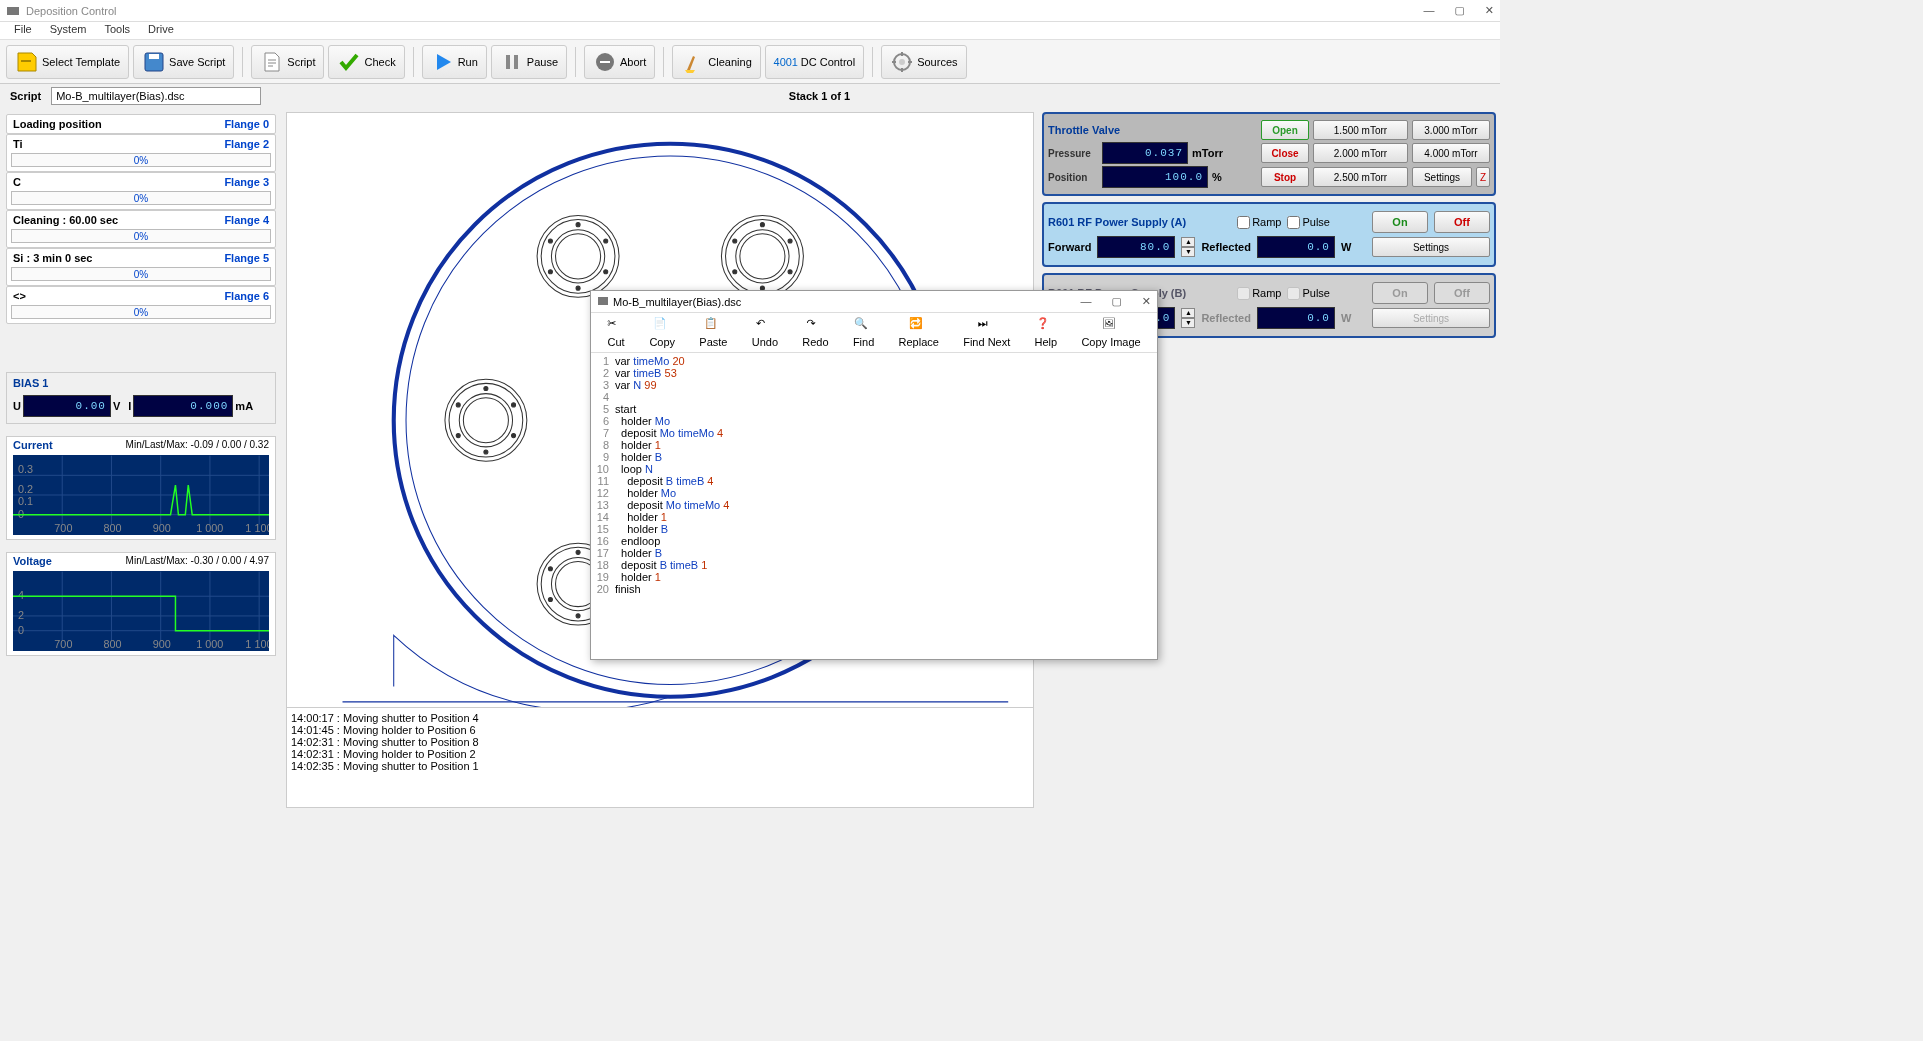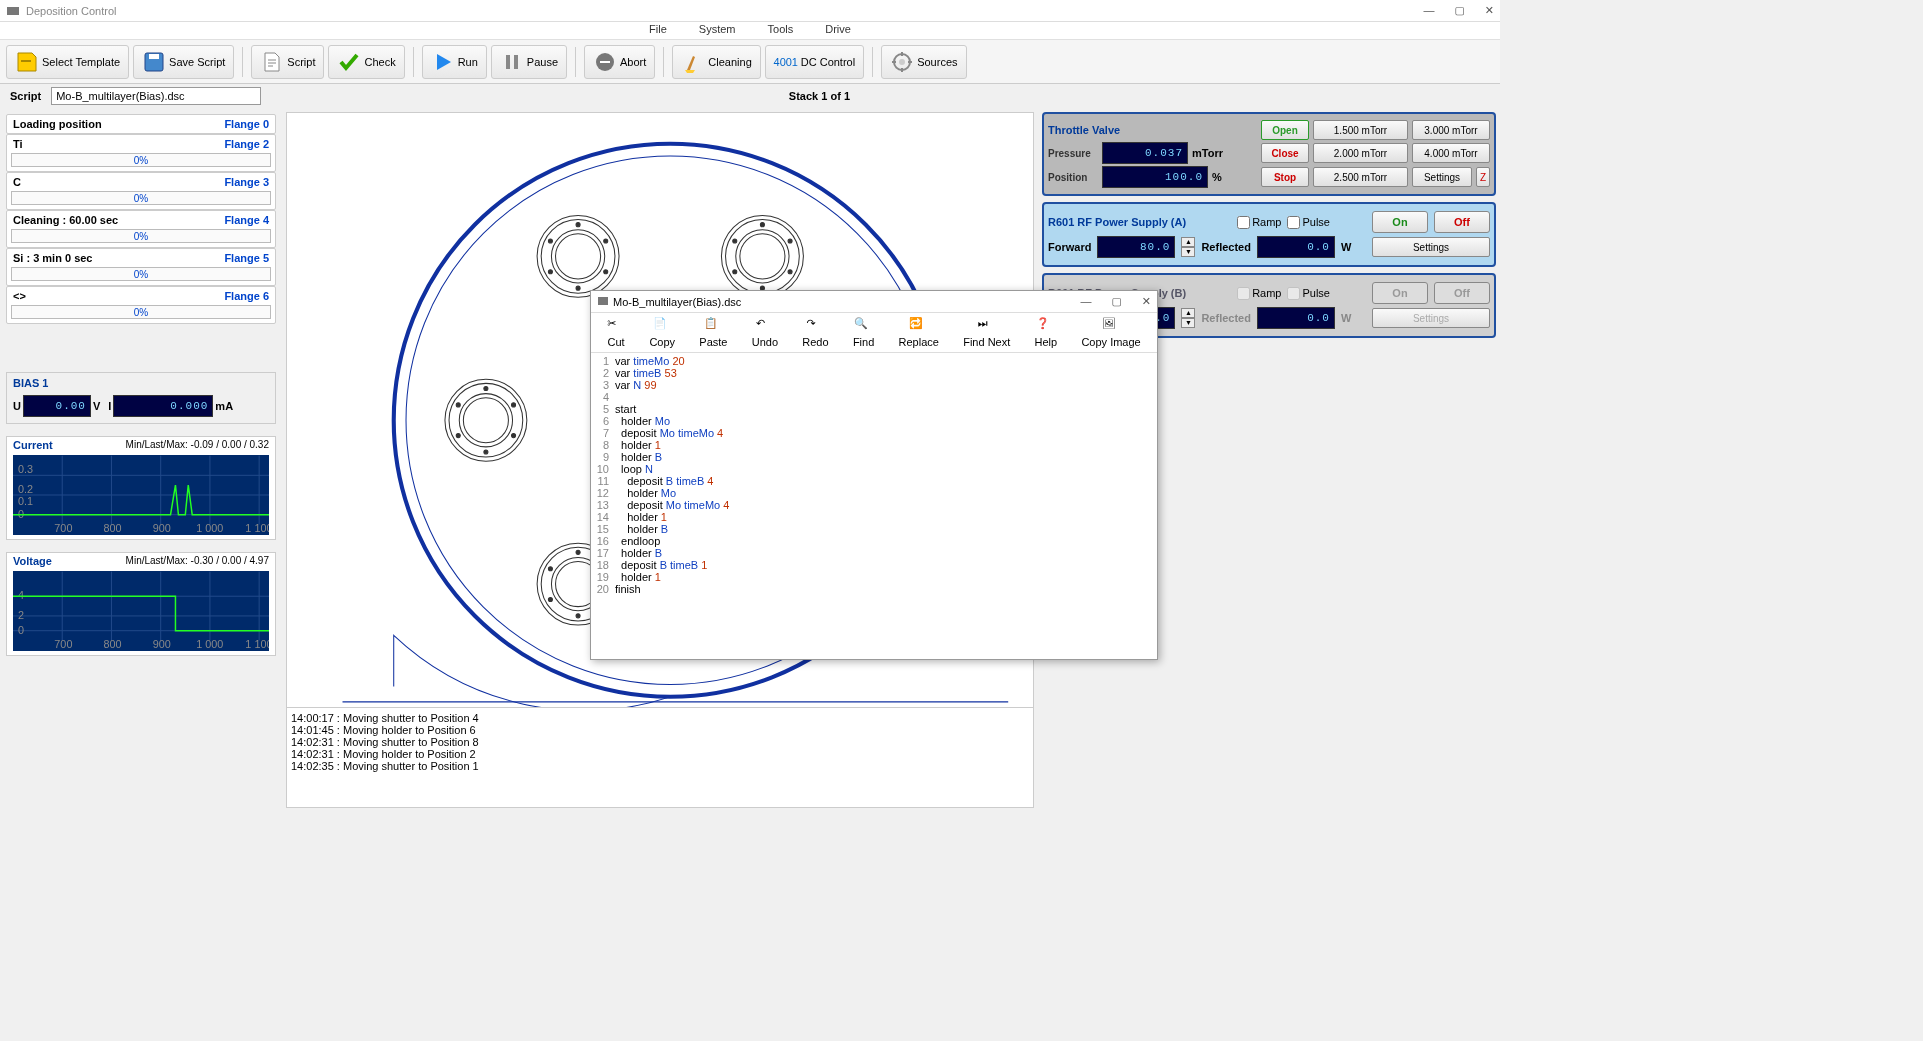--- a/index.html
+++ b/index.html
@@ -2,21 +2,21 @@
 <html><head>
 <meta charset="utf-8">
 <style>
 * { margin: 0; padding: 0; box-sizing: border-box; font-family: "Segoe UI", Tahoma, sans-serif; font-size: 11px; }
 body { background: #f0f0f0; width: 1500px; height: 812px; overflow: hidden; }
 .titlebar { height: 22px; background: #fff; display: flex; align-items: center; padding: 0 6px; border-bottom: 1px solid #ddd; }
 .titlebar .icon { width: 14px; height: 14px; margin-right: 6px; display: inline-block; }
 .titlebar .title { color: #888; }
 .win-controls { margin-left: auto; display: flex; gap: 20px; color: #555; }
 .win-controls span { cursor: pointer; }
-.menubar { height: 18px; background: #fff; display: flex; gap: 16px; padding: 0 6px; border-bottom: 1px solid #e0e0e0; justify-content: center; }
+.menubar { height: 18px; background: #fff; display: flex; gap: 2px; padding: 0 6px; border-bottom: 1px solid #e0e0e0; }
 .menubar span { padding: 1px 8px; color: #333; }
 .toolbar { height: 44px; background: #f5f5f5; border-bottom: 1px solid #ccc; display: flex; align-items: center; padding: 2px 6px; gap: 4px; }
 .tb-btn { display: flex; align-items: center; gap: 3px; padding: 4px 8px; border: 1px solid transparent; border-radius: 3px; background: linear-gradient(#fafafa,#e8e8e8); border-color:#ccc; cursor: pointer; }
 .tb-btn .icon { width: 24px; height: 24px; display: flex; align-items: center; justify-content: center; }
 .tb-sep { width: 1px; height: 30px; background: #ccc; margin: 0 4px; }
 .script-row { height: 24px; display: flex; align-items: center; padding: 2px 10px; background: #f0f0f0; }
 .script-row label { font-weight: bold; margin-right: 10px; }
 .script-row input { width: 210px; height: 18px; border: 1px solid #999; padding: 0 4px; background: #fff; }
 .script-row .stack { margin-left: auto; font-weight: bold; margin-right: 640px; }
 .main-area { display: flex; height: calc(100% - 108px); }
@@ -253,21 +253,21 @@
           </div>
           <div class="progress">
             <span>0%</span>
           </div>
         </div>
       </div>
     <div class="bias-box">
       <div class="bh">BIAS 1</div>
       <div class="bias-readout">
         <b>U</b>
-        <div class="lcd" style="width:68px">0.00</div>
+        <div class="lcd" style="width:88px">0.00</div>
         <b>V</b>
         <b style="margin-left:6px">I</b>
         <div class="lcd" style="width:100px">0.000</div>
         <b>mA</b>
       </div>
     </div>
     <div class="graph-box">
       <div class="gh">
           <span class="gt">Current</span>
           <span class="gs">Min/Last/Max: -0.09 / 0.00 / 0.32</span>

